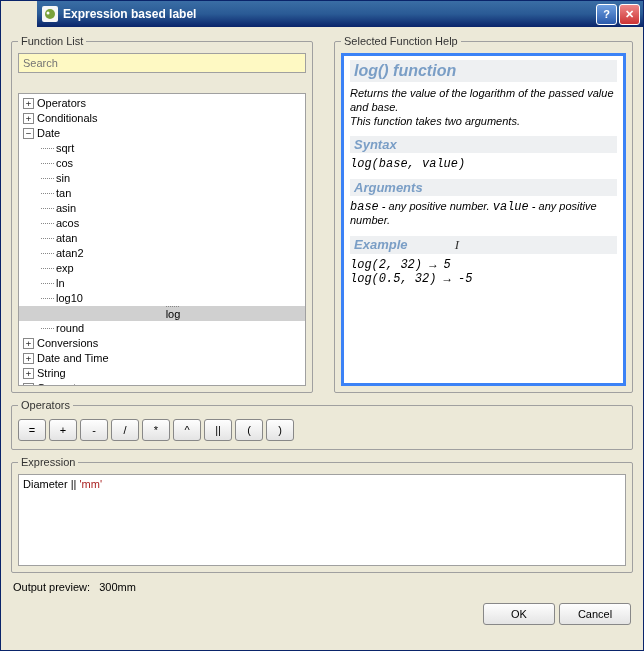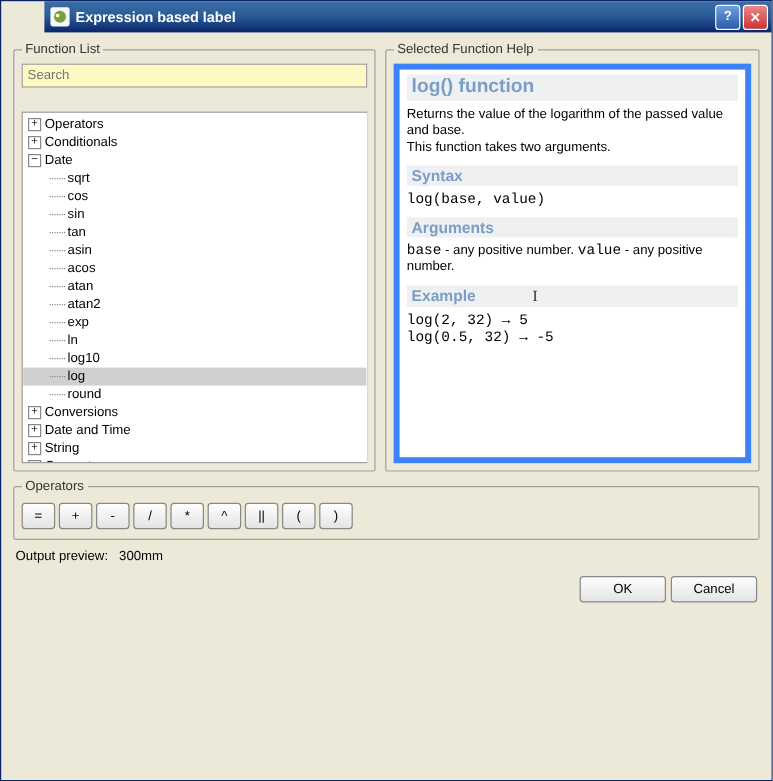--- a/index.html
+++ b/index.html
@@ -48,21 +48,21 @@
   }
   .tbbtn.help { background: linear-gradient(#6fa0e0,#2a5aac); color:#fff; }
   .tbbtn.close { background: linear-gradient(#e88,#c33); color:#fff; }
   .content {
     flex: 1;
     padding: 8px 10px 10px 10px;
     display: flex;
     flex-direction: column;
     gap: 6px;
   }
-  .top-row { display: flex; gap: 8px; height: 358px; }
+  .top-row { display: flex; gap: 21px; height: 358px; }
   fieldset {
     border: 1px solid #a0a0a0;
     border-radius: 2px;
     margin: 0;
     padding: 6px 6px 6px 6px;
     position: relative;
   }
   legend { padding: 0 3px; font-size: 11px; color: #333; }
   .funclist { width: 302px; display: flex; flex-direction: column; }
   .helpbox { flex: 1; }
@@ -96,27 +96,29 @@
     font-family: monospace;
     color: #333;
   }
   .dotted {
     width: 13px; height: 1px;
     border-top: 1px dotted #888;
     margin-right: 2px;
   }
   .tree-item.selected {
     background: #d0d0d0;
+    flex-direction: column;
   }
   .helpcontent {
-    border: 5px solid #3b82f6;
+    border: 3px solid #3b82f6;
     background: #fff;
     height: 100%;
     padding: 4px 6px;
     overflow: auto;
+    font-style: italic;
   }
   .hc-h1 {
     font-family: "Trebuchet MS", sans-serif;
     font-size: 16px;
     font-weight: bold;
     color: #7a9ec6;
     background: #eef0f2;
     padding: 2px 4px;
     margin-bottom: 4px;
   }
@@ -314,20 +316,24 @@
           <div class="opbtn">-</div>
           <div class="opbtn">/</div>
           <div class="opbtn">*</div>
           <div class="opbtn">^</div>
           <div class="opbtn">||</div>
           <div class="opbtn">(</div>
           <div class="opbtn">)</div>
         </div>
     </fieldset>
 
+    <fieldset class="expression">
+      <legend>Expression</legend>
+      <div class="expr-display" id="expr-display"><span class="expr-id">Diameter </span><span class="expr-op">|| </span><span class="expr-str">'mm'</span></div>
+    </fieldset>
 
     <div class="outprev">
       <span>Output preview:</span>&nbsp;&nbsp;&nbsp;<span>300mm</span>
     </div>
 
     <div class="bottom-buttons">
       <button class="dlgbtn">OK</button>
       <button class="dlgbtn">Cancel</button>
     </div>
 

